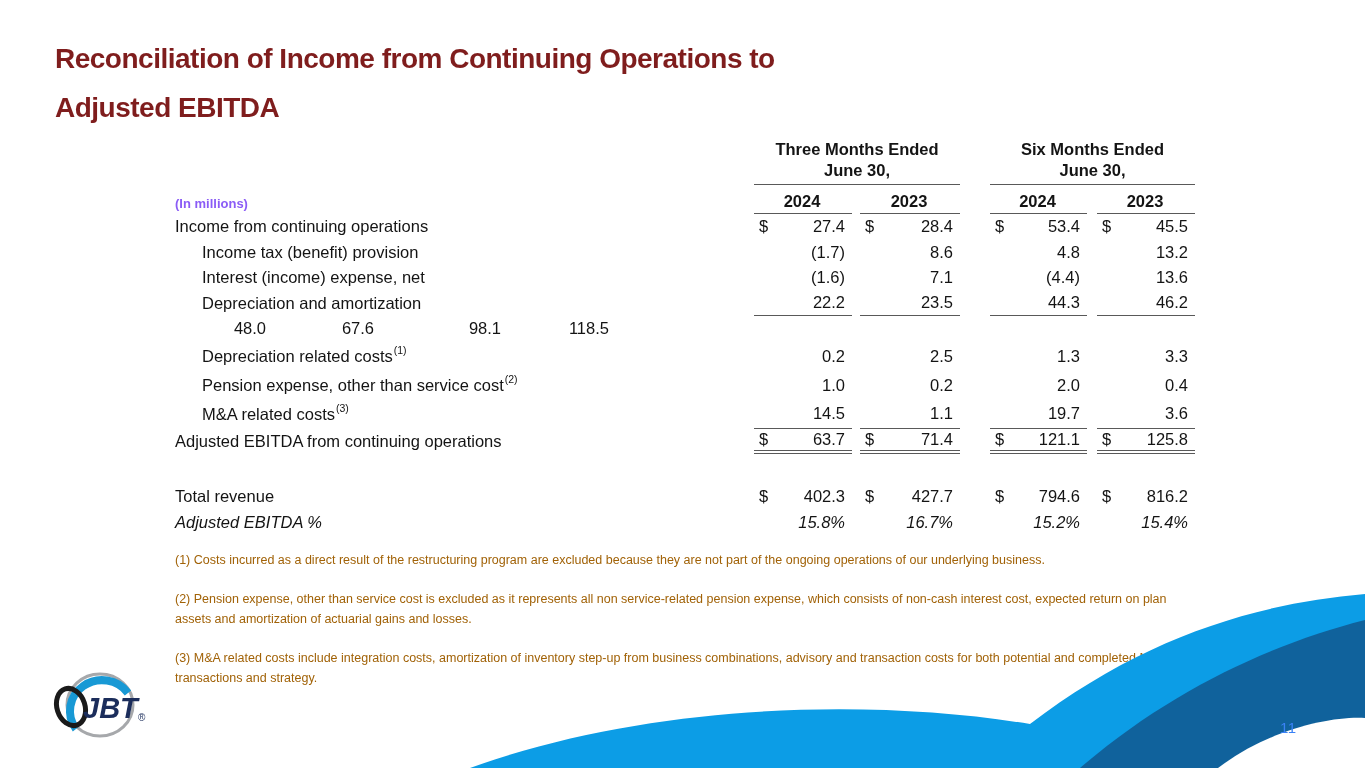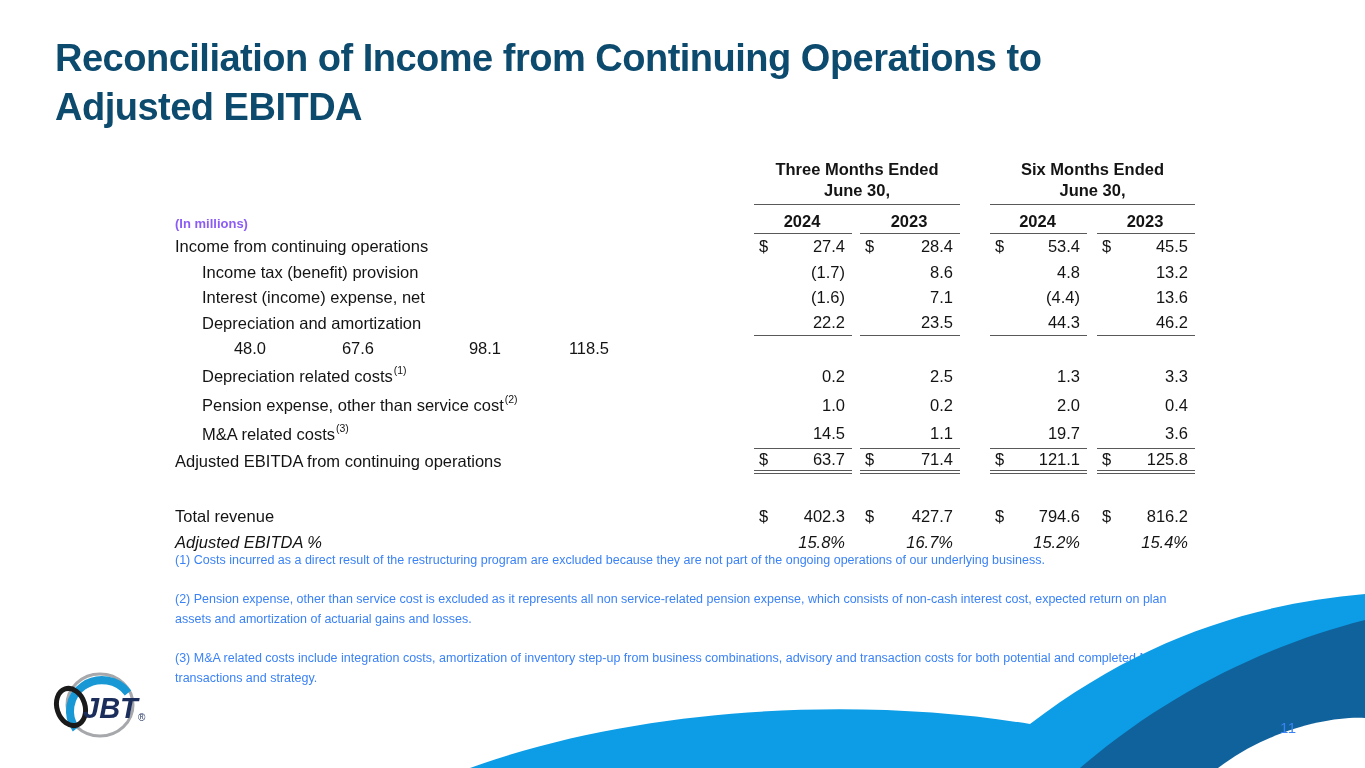--- a/index.html
+++ b/index.html
@@ -12,31 +12,31 @@
     background: #ffffff;
     overflow: hidden;
     margin: 0 auto;
     font-family: "Liberation Sans", sans-serif;
   }
 
   
   .title {
     position: absolute; left: 55px; top: 34px;
     width: 1180px;
-    font-size: 38px; line-height: 49px;
+    font-size: 28px; line-height: 49px;
     font-weight: bold; letter-spacing: -0.5px;
-    color: #0c4a6e;
+    color: #7f1d1d;
   }
   .title .tline { display: block; }
 
   
   .fin-table {
     position: absolute; left: 175px; top: 139px;
     width: 1020px;
-    font-size: 16.5px; color: #141414; margin-top: 20px;
+    font-size: 16.5px; color: #141414;
   }
   .ghead-row { display: flex; }
   .c-label { flex: 0 0 579px; width: 579px; }
   .ghead {
     text-align: center; font-weight: bold; font-size: 16.5px; line-height: 21px;
     border-bottom: 1.5px solid #595959; padding-bottom: 3px;
   }
   .g1 { flex: 0 0 206px; }
   .ggap { flex: 0 0 30px; }
   .g2 { flex: 0 0 205px; }
@@ -65,21 +65,21 @@
   sup { font-size: 10.5px; line-height: 0; position: relative; top: -1px; margin-left: 1px; }
 
   .first-summary { margin-top: 29px; }
   .summary { height: 26px; }
   .italic-row, .italic-row .val { font-style: italic; }
 
   
   .footnotes {
     position: absolute; left: 175px; top: 550px;
     width: 1016px;
-    font-size: 12.5px; line-height: 1.6; color: #3b82f6;
+    font-size: 12.5px; line-height: 1.6; color: #a16207;
   }
   .footnotes p { margin: 0 0 19px 0; }
 
   
   .waves { position: absolute; left: 0; bottom: 0; width: 1365px; height: 180px; display: block; }
   .logo { position: absolute; left: 38px; top: 663px; width: 134px; height: 86px; }
   .pagenum {
     position: absolute; left: 1280px; top: 719px;
     color: #3b82f6; font-size: 15px; letter-spacing: 0.5px;
   }

